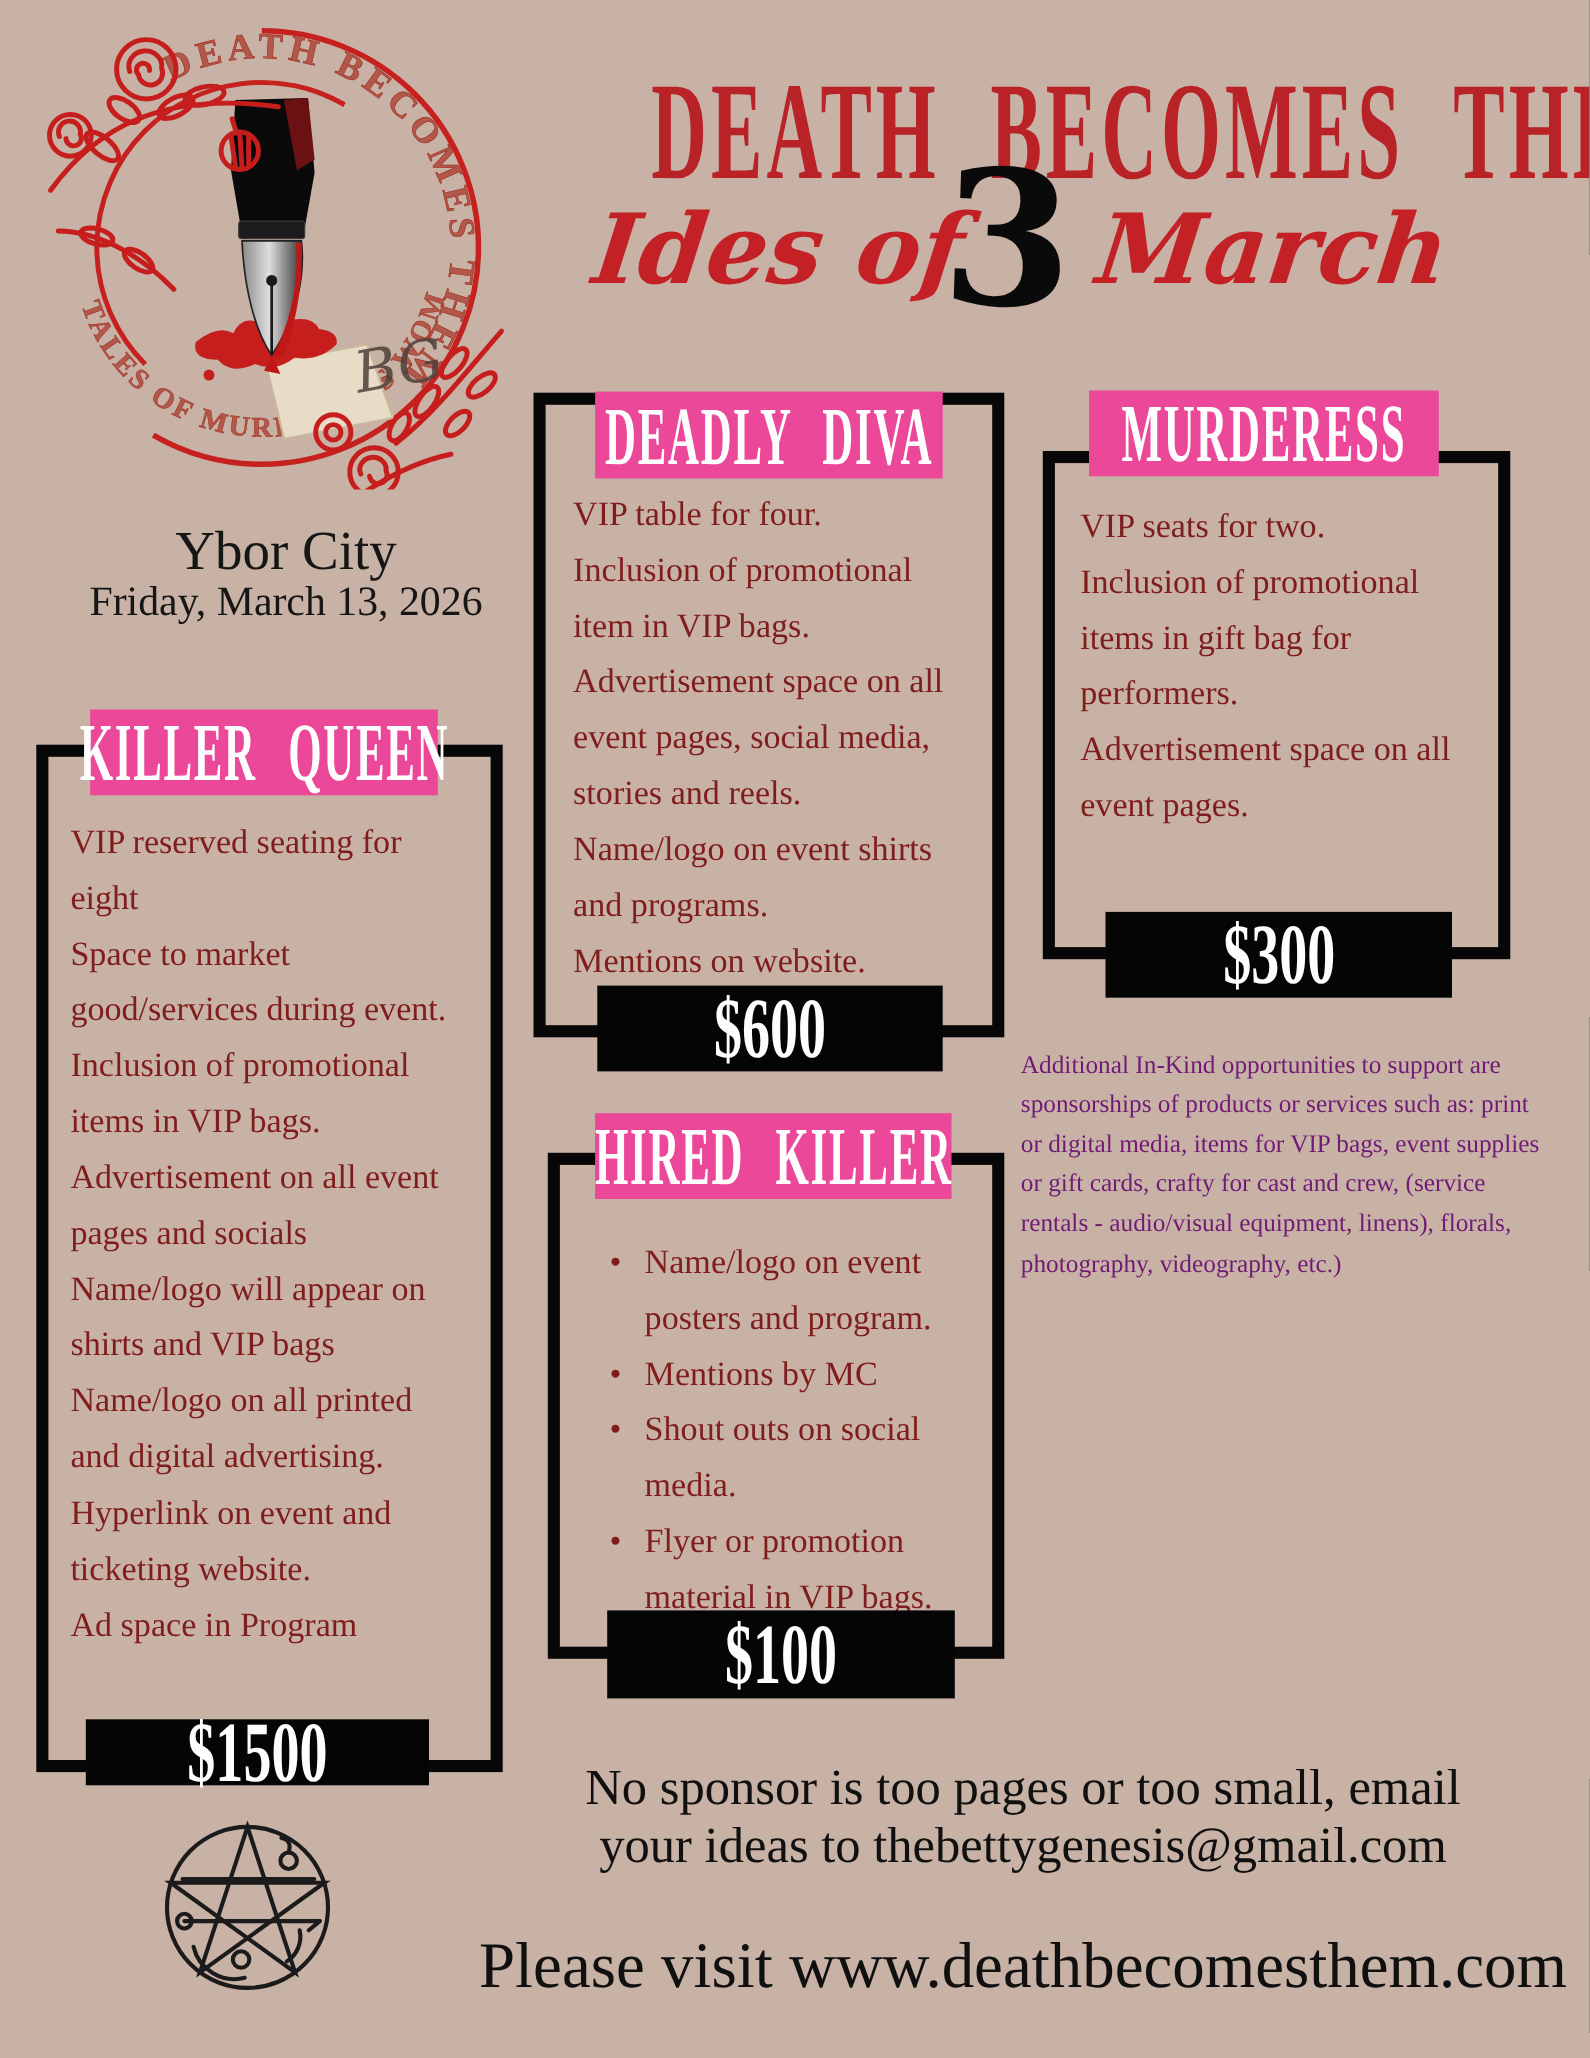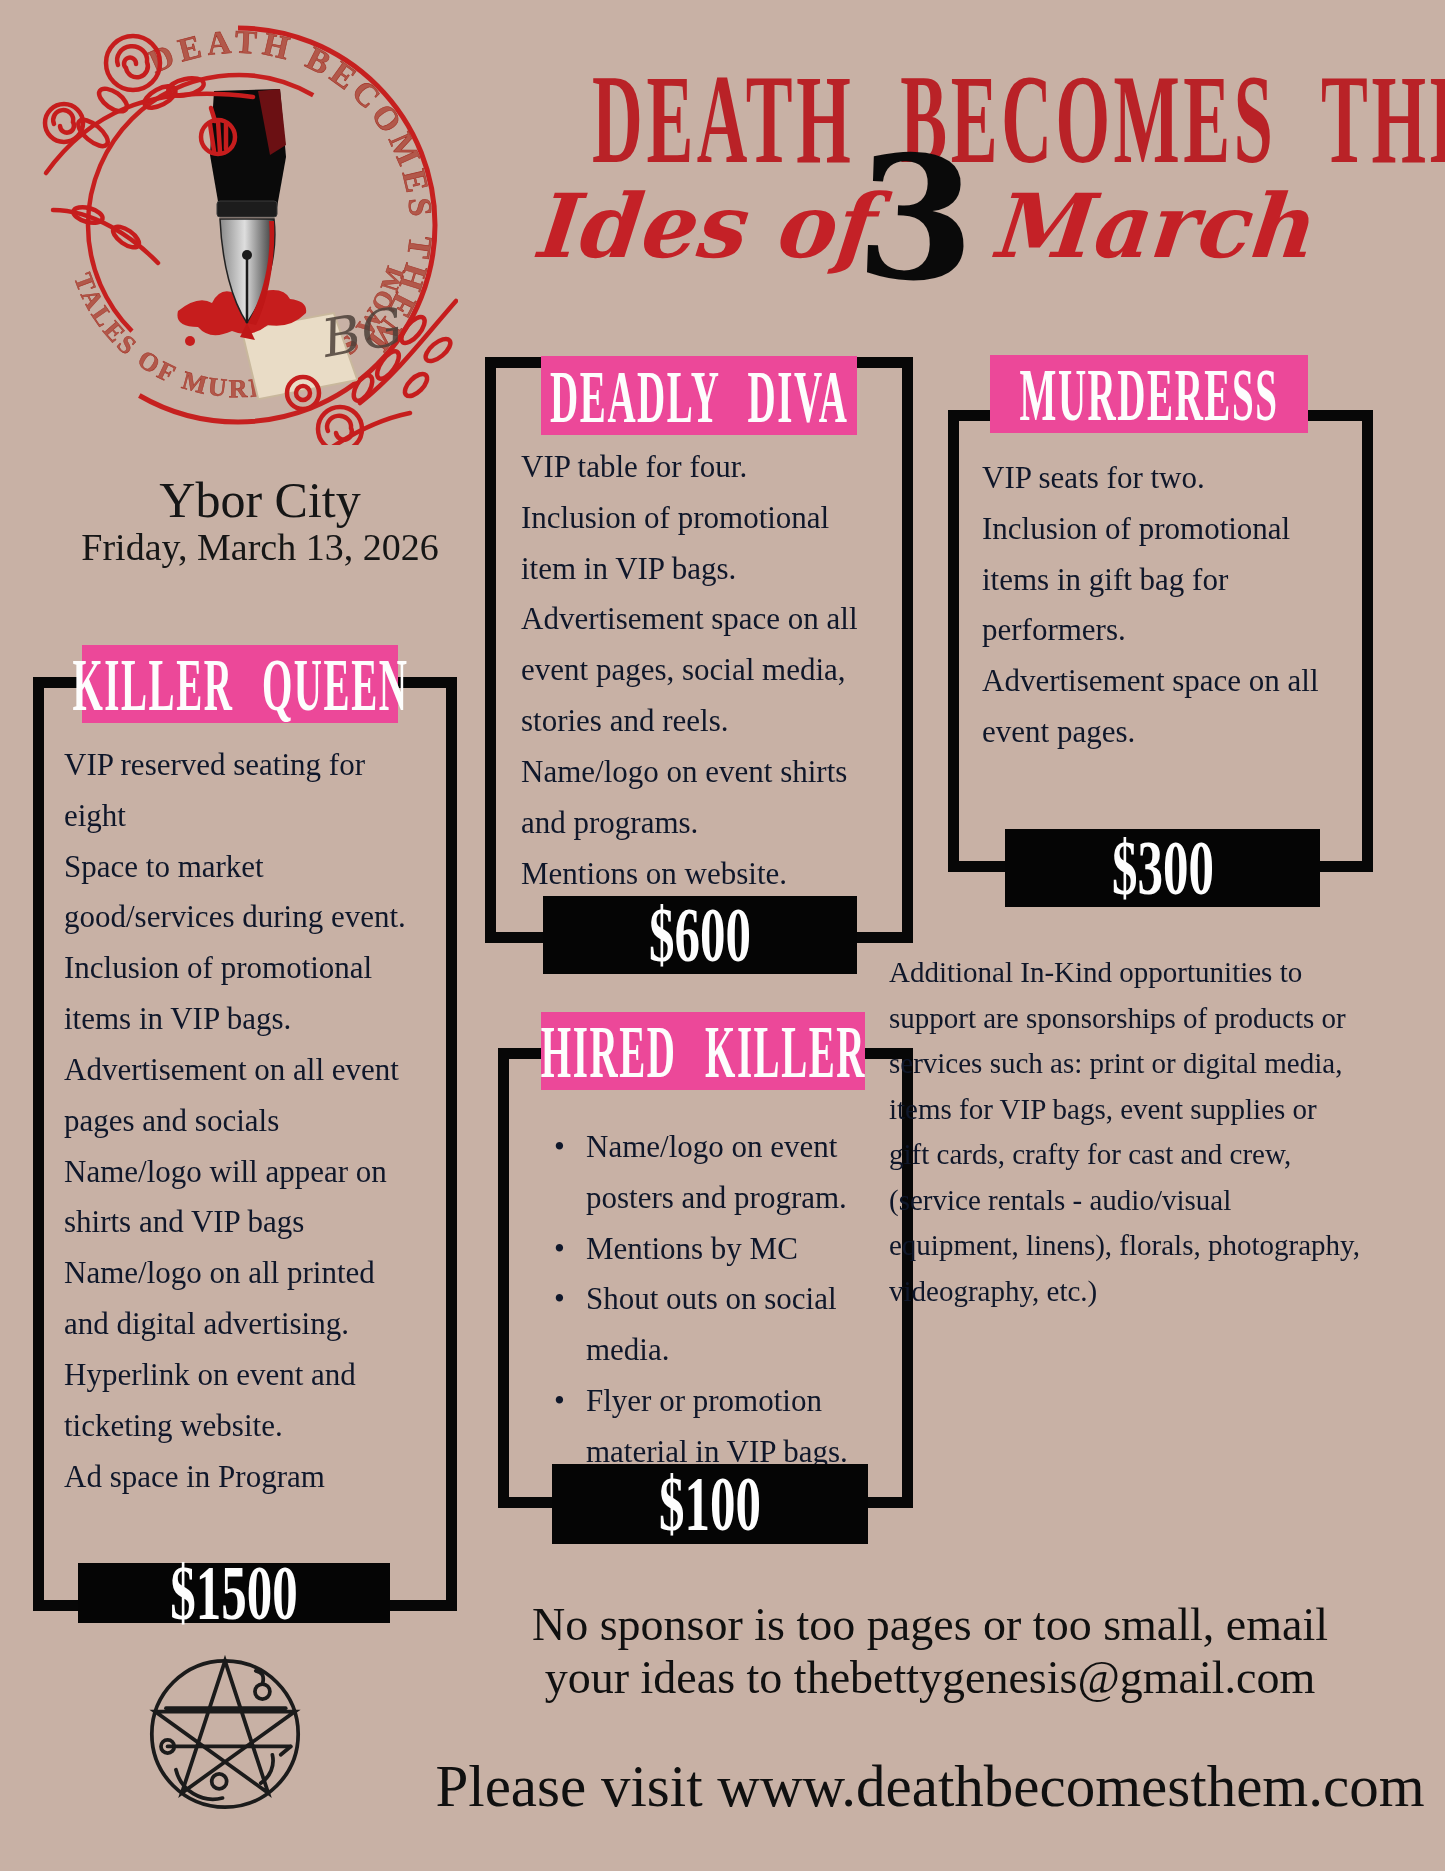--- a/index.html
+++ b/index.html
@@ -41,27 +41,27 @@
   .tier-header span{
     display:inline-block;color:#fdfdfd;font-weight:700;white-space:nowrap;
     font-size:50px;letter-spacing:2px;word-spacing:22px;
     transform:scale(.78,1.5);transform-origin:center center;
   }
   .price-bar{background:#050505;display:flex;align-items:center;justify-content:center;z-index:3;}
   .price-bar span{
     display:inline-block;color:#fdfdfd;font-weight:700;white-space:nowrap;
     font-size:60px;transform:scale(.85,1.3);transform-origin:center center;
   }
-  .tier-body{font-size:31px;line-height:1.64;color:#0f172a;}
+  .tier-body{font-size:31px;line-height:1.64;color:#7f1d1d;}
   .tier-body .line{margin:0;}
   .tier-body .bullet-line{position:relative;padding-left:42px;margin:0;}
   .tier-body .bullet-line::before{content:"\2022";position:absolute;left:10px;}
 
   
-  .in-kind{left:889px;top:950px;width:474px;font-size:29px;line-height:1.57;color:#0f172a;}
+  .in-kind{left:928px;top:950px;width:474px;font-size:23px;line-height:1.57;color:#701a75;}
 
   
   .footer-email{left:430px;top:1598px;width:1000px;text-align:center;font-size:46px;line-height:1.16;color:#101010;}
   .footer-site{left:430px;top:1752px;width:1000px;text-align:center;font-size:59px;color:#101010;}
 
   svg{display:block;}
 </style>
 </head>
 <body>
 

